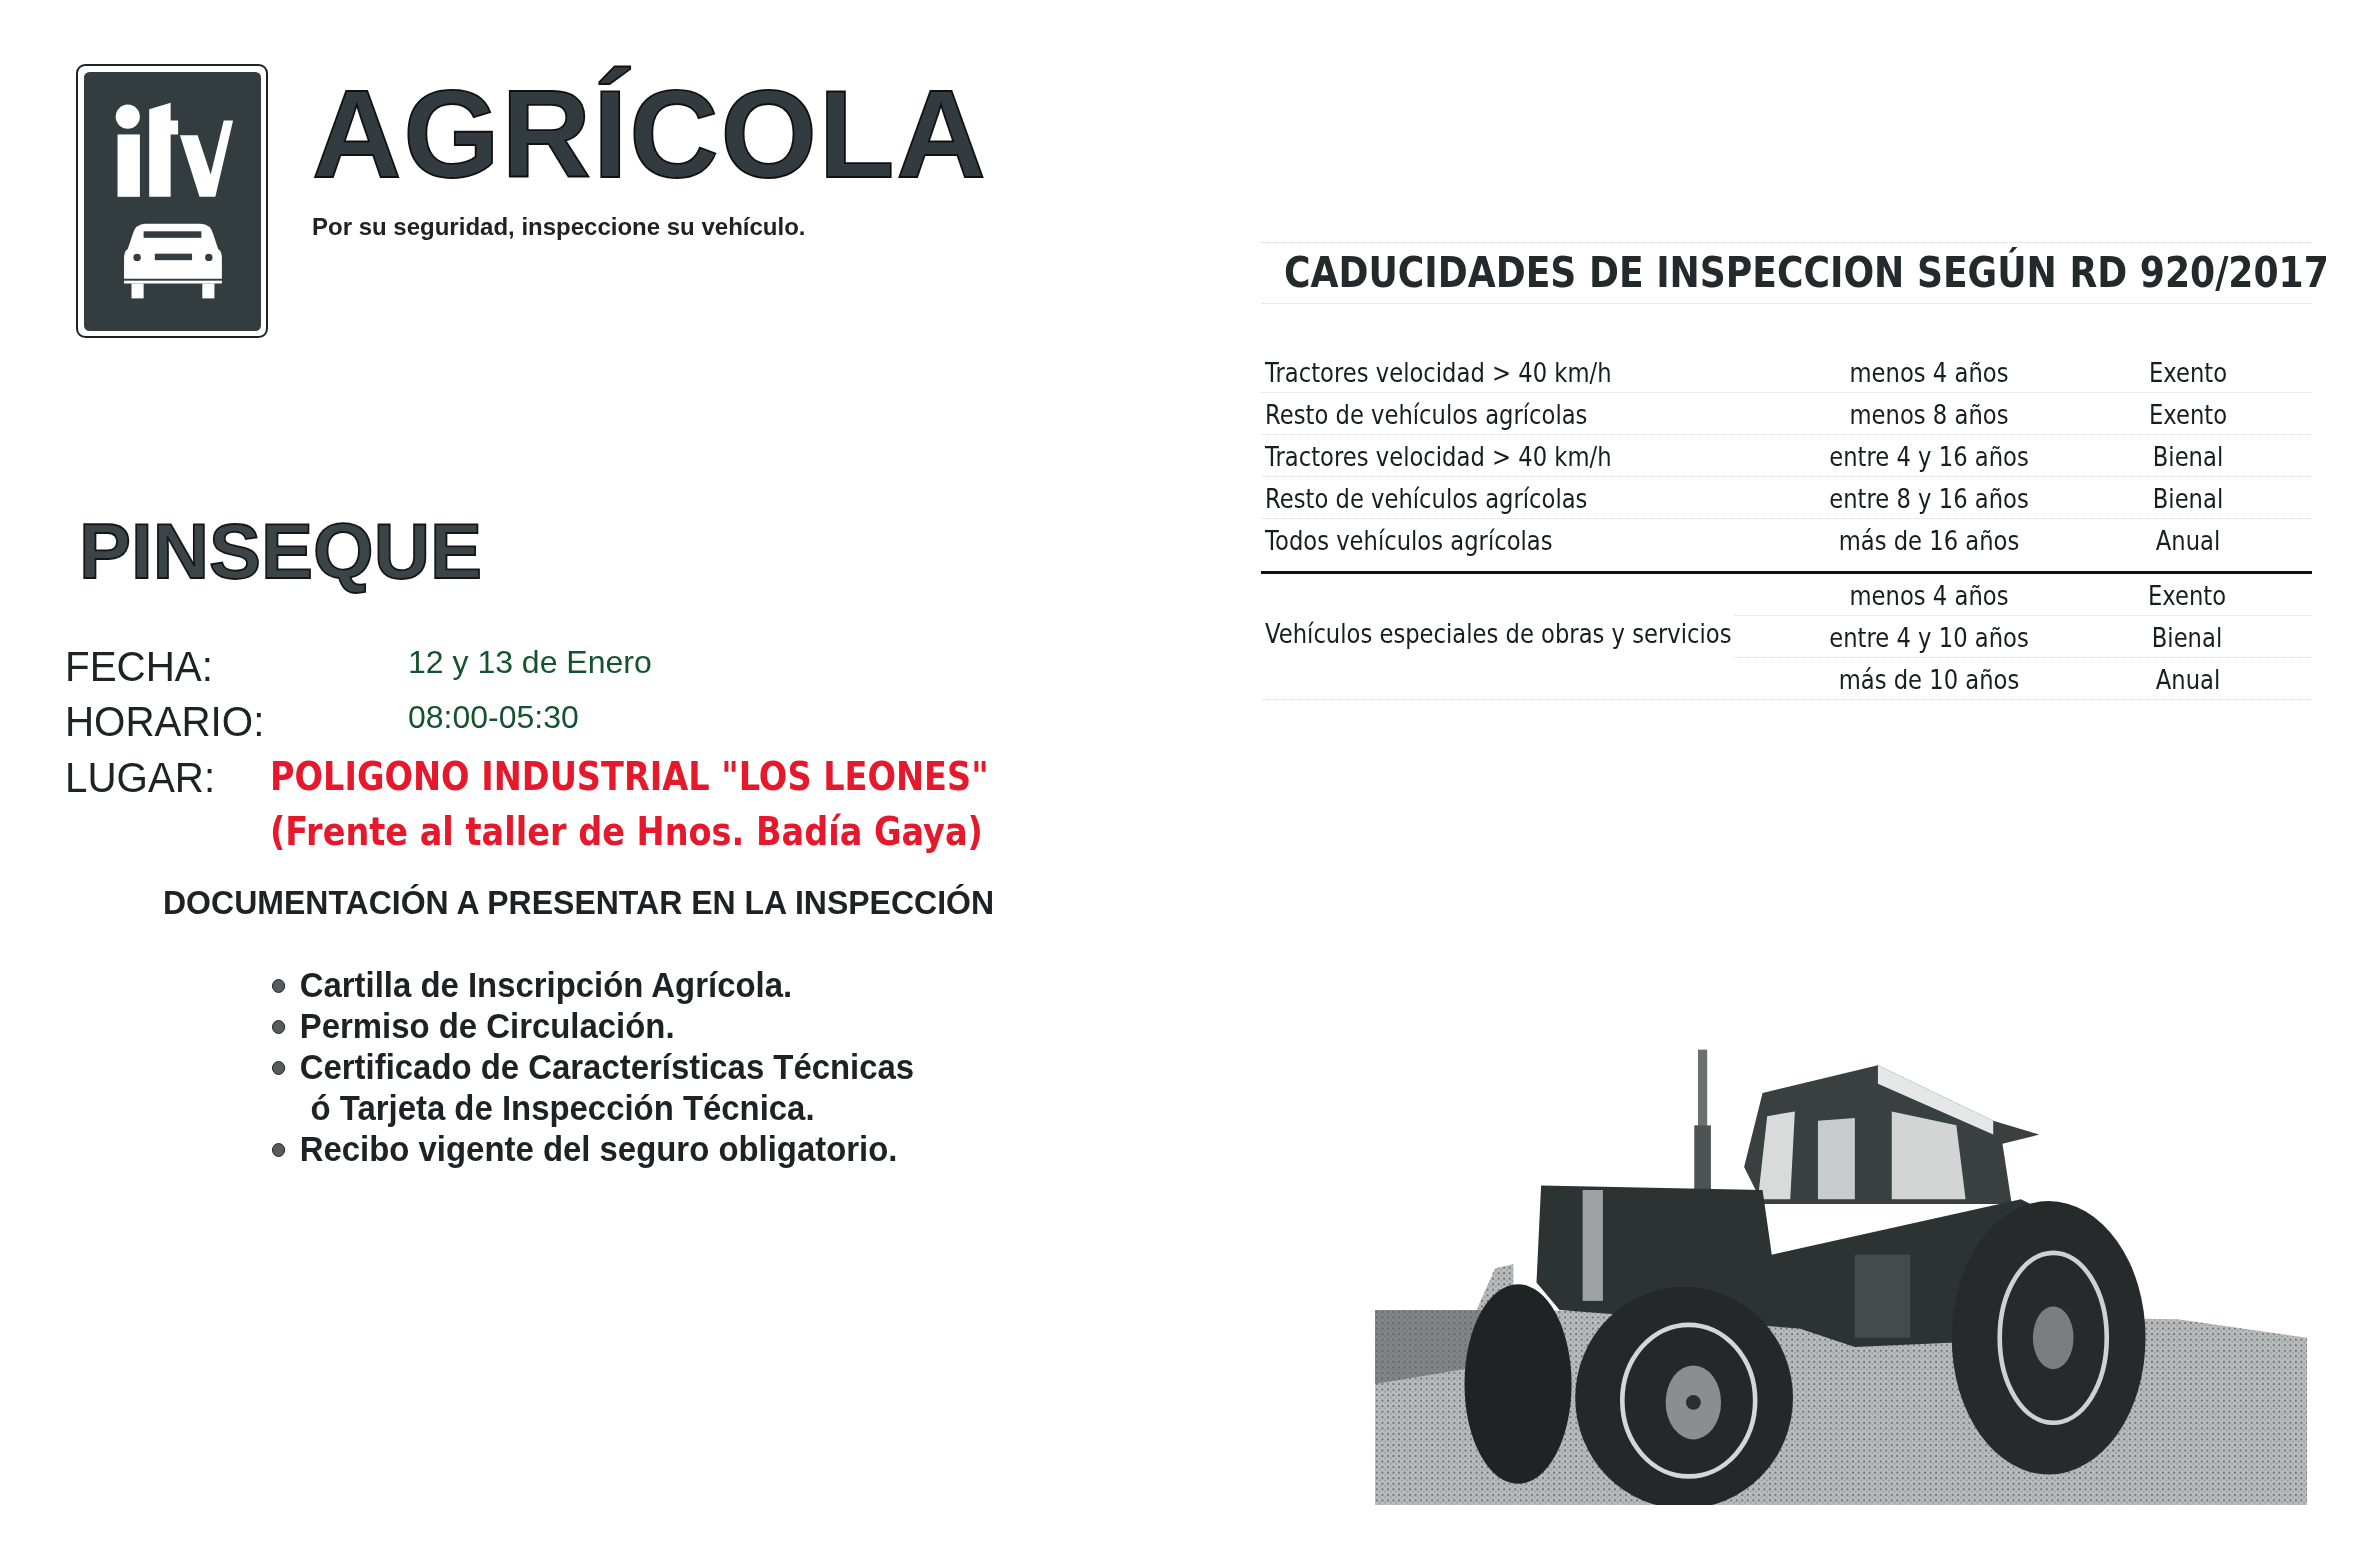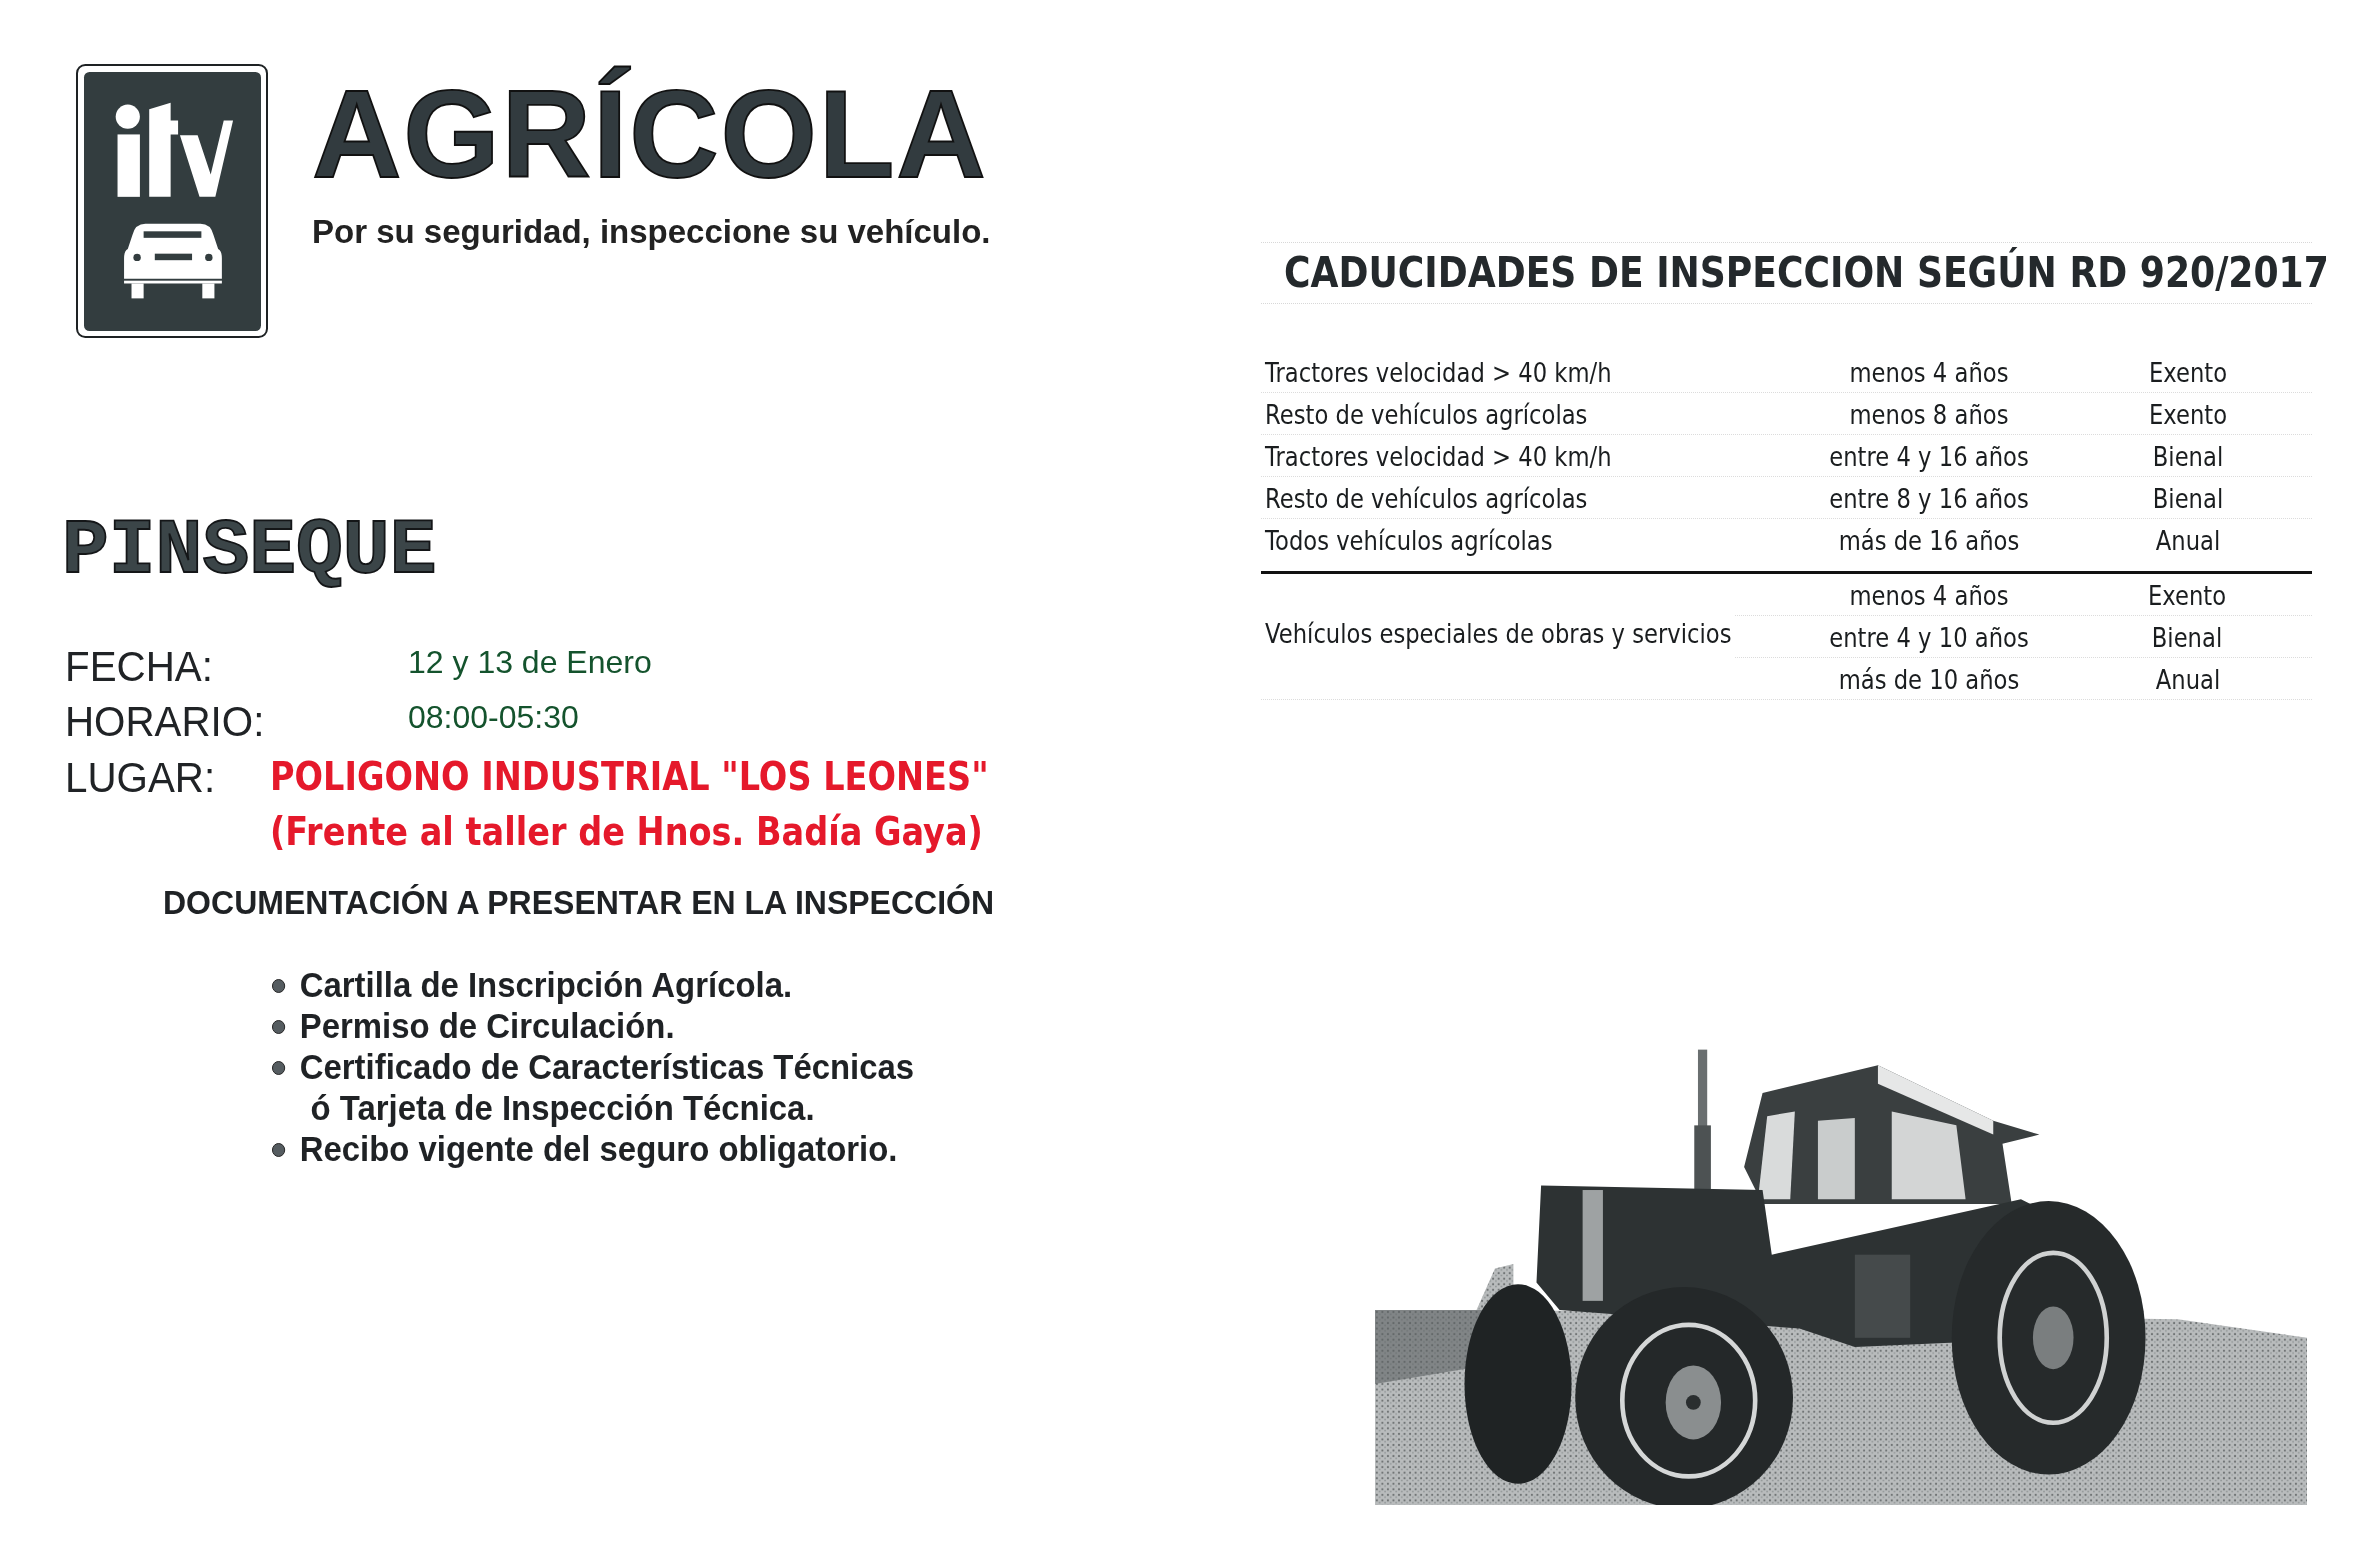--- a/index.html
+++ b/index.html
@@ -8,24 +8,24 @@
   .abs { position: absolute; }
 
   
   .logo { left: 76px; top: 64px; width: 192px; height: 274px; box-sizing: border-box;
           border: 2.8px solid #1e2224; border-radius: 9.2px; background: #fff; padding: 5.5px; }
   .logo-inner { width: 100%; height: 100%; background: #333d3f; border-radius: 5.5px; position: relative; }
   .logo svg { position: absolute; left: 0; top: 0; width: 100%; height: 100%; }
 
   .brand-title { left: 312px; top: 72px; font-size: 124px; font-weight: bold; color: #323b3f;
                  letter-spacing: 1.8px; line-height: 1; -webkit-text-stroke: 1.8px #111; }
-  .brand-sub { left: 312px; top: 215px; font-size: 33px; font-weight: bold; color: #222; line-height: 1; }
-
-  .town { left: 62px; top: 512px; font-size: 78px; font-weight: bold; color: #3b4548;
-          -webkit-text-stroke: 1.8px #141618; line-height: 1; font-family: Liberation Mono, monospace; }
+  .brand-sub { left: 312px; top: 215px; font-size: 24px; font-weight: bold; color: #222; line-height: 1; }
+
+  .town { left: 79px; top: 512px; font-size: 78px; font-weight: bold; color: #3b4548;
+          -webkit-text-stroke: 1.8px #141618; line-height: 1; }
 
   .info-label { left: 65px; font-size: 42px; color: #202326; line-height: 1; transform: scaleX(0.96); transform-origin: left; }
   .info-value { left: 408px; font-size: 32px; color: #14532d; line-height: 1; }
   .info-red { left: 270px; font-size: 39px; font-weight: bold; color: #e5192b; line-height: 1;
               font-family: "DejaVu Sans", sans-serif; transform: scaleX(0.86); transform-origin: left; white-space: nowrap; }
 
   .doc-title { left: 163px; top: 886px; font-size: 33px; font-weight: bold; color: #1f2225; line-height: 1;
                white-space: nowrap; transform: scaleX(0.97); transform-origin: left; }
   .doc-list { left: 272px; top: 964px; margin: 0; padding: 0; list-style: none; }
   .doc-list li { font-size: 35px; font-weight: bold; color: #1f2225; line-height: 41px; white-space: nowrap;

